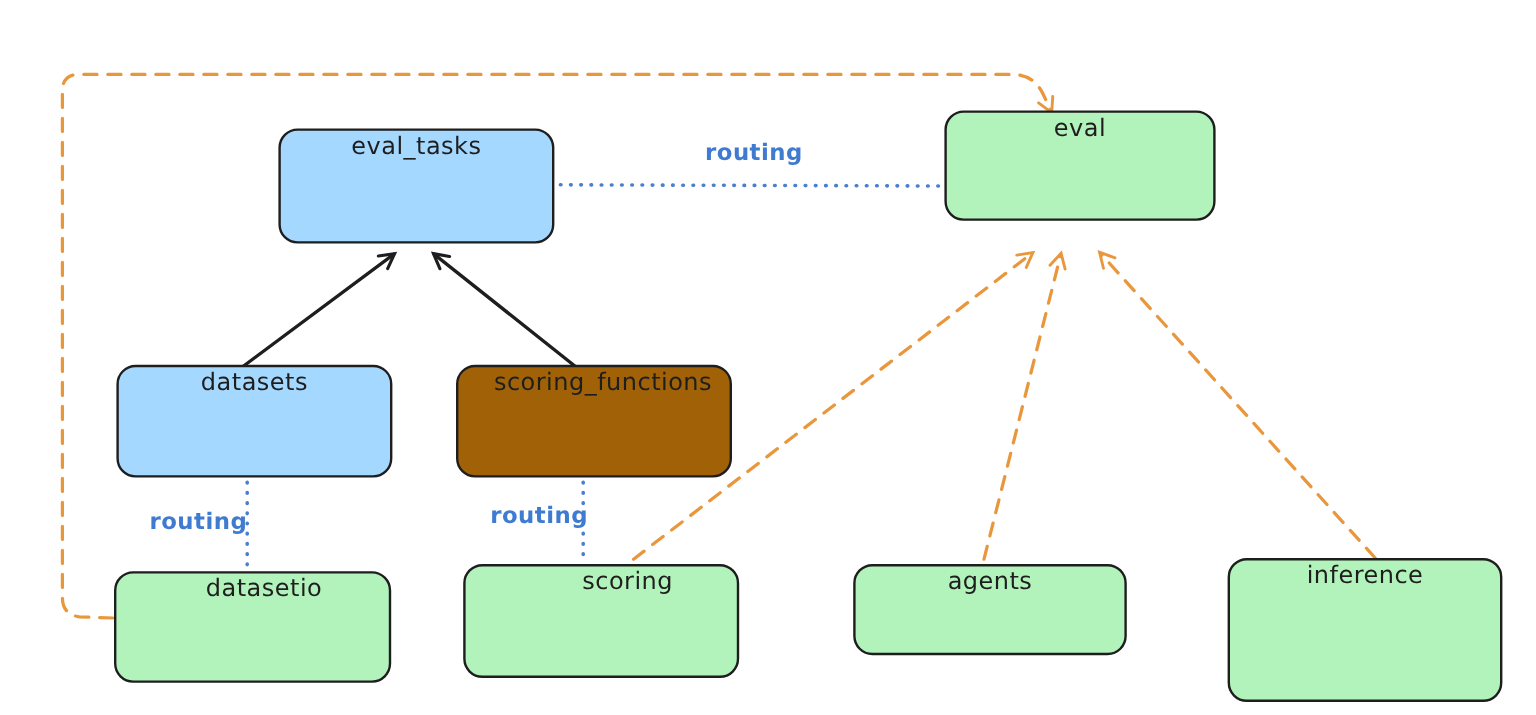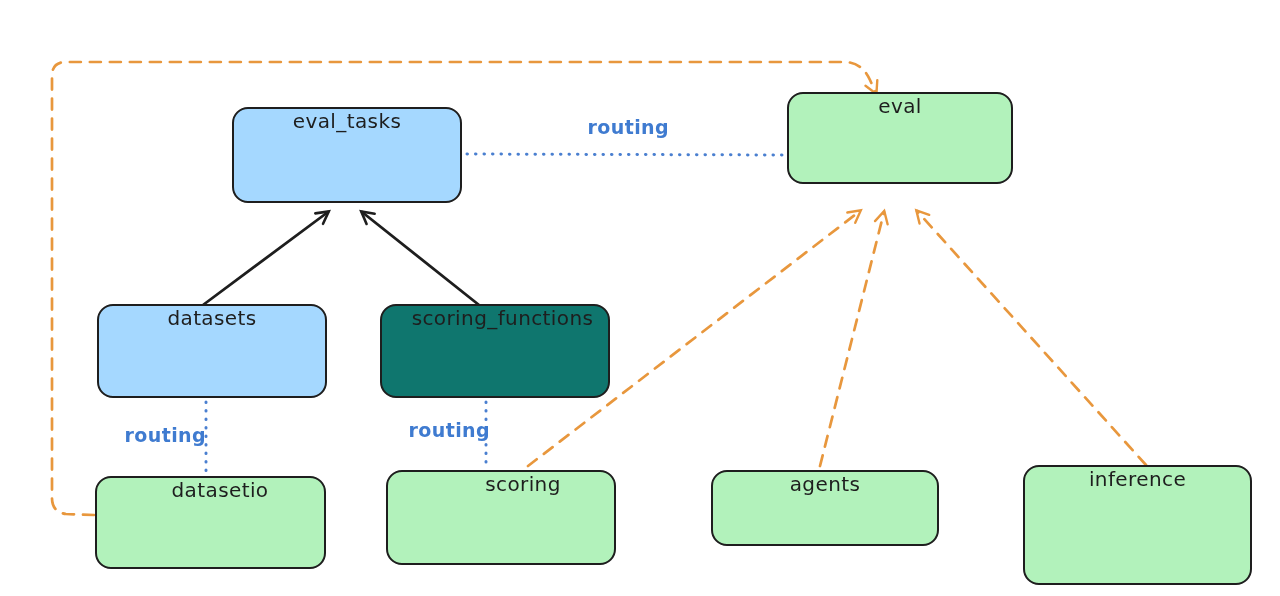--- a/index.html
+++ b/index.html
@@ -96,21 +96,21 @@
   </div>
 
   <div class="node" style="left: 787px; top: 92px; width: 226px; height: 92px; background-color: rgb(178, 242, 187);">
     <span>eval</span>
   </div>
 
   <div class="node" style="left: 97px; top: 304px; width: 230px; height: 94px; background-color: rgb(165, 216, 255);">
     <span>datasets</span>
   </div>
 
-  <div class="node" style="left: 380px; top: 304px; width: 230px; height: 94px; background-color: #0f766e; padding-left: 15px;">
+  <div class="node" style="left: 380px; top: 304px; width: 230px; height: 94px; background-color: #a16207; padding-left: 15px;">
     <span>scoring_functions</span>
   </div>
 
   <div class="node" style="left: 95px; top: 476px; width: 231px; height: 93px; background-color: rgb(178, 242, 187); padding-left: 19px;">
     <span>datasetio</span>
   </div>
 
   <div class="node" style="left: 386px; top: 470px; width: 230px; height: 95px; background-color: rgb(178, 242, 187); padding-left: 44px;">
     <span>scoring</span>
   </div>

